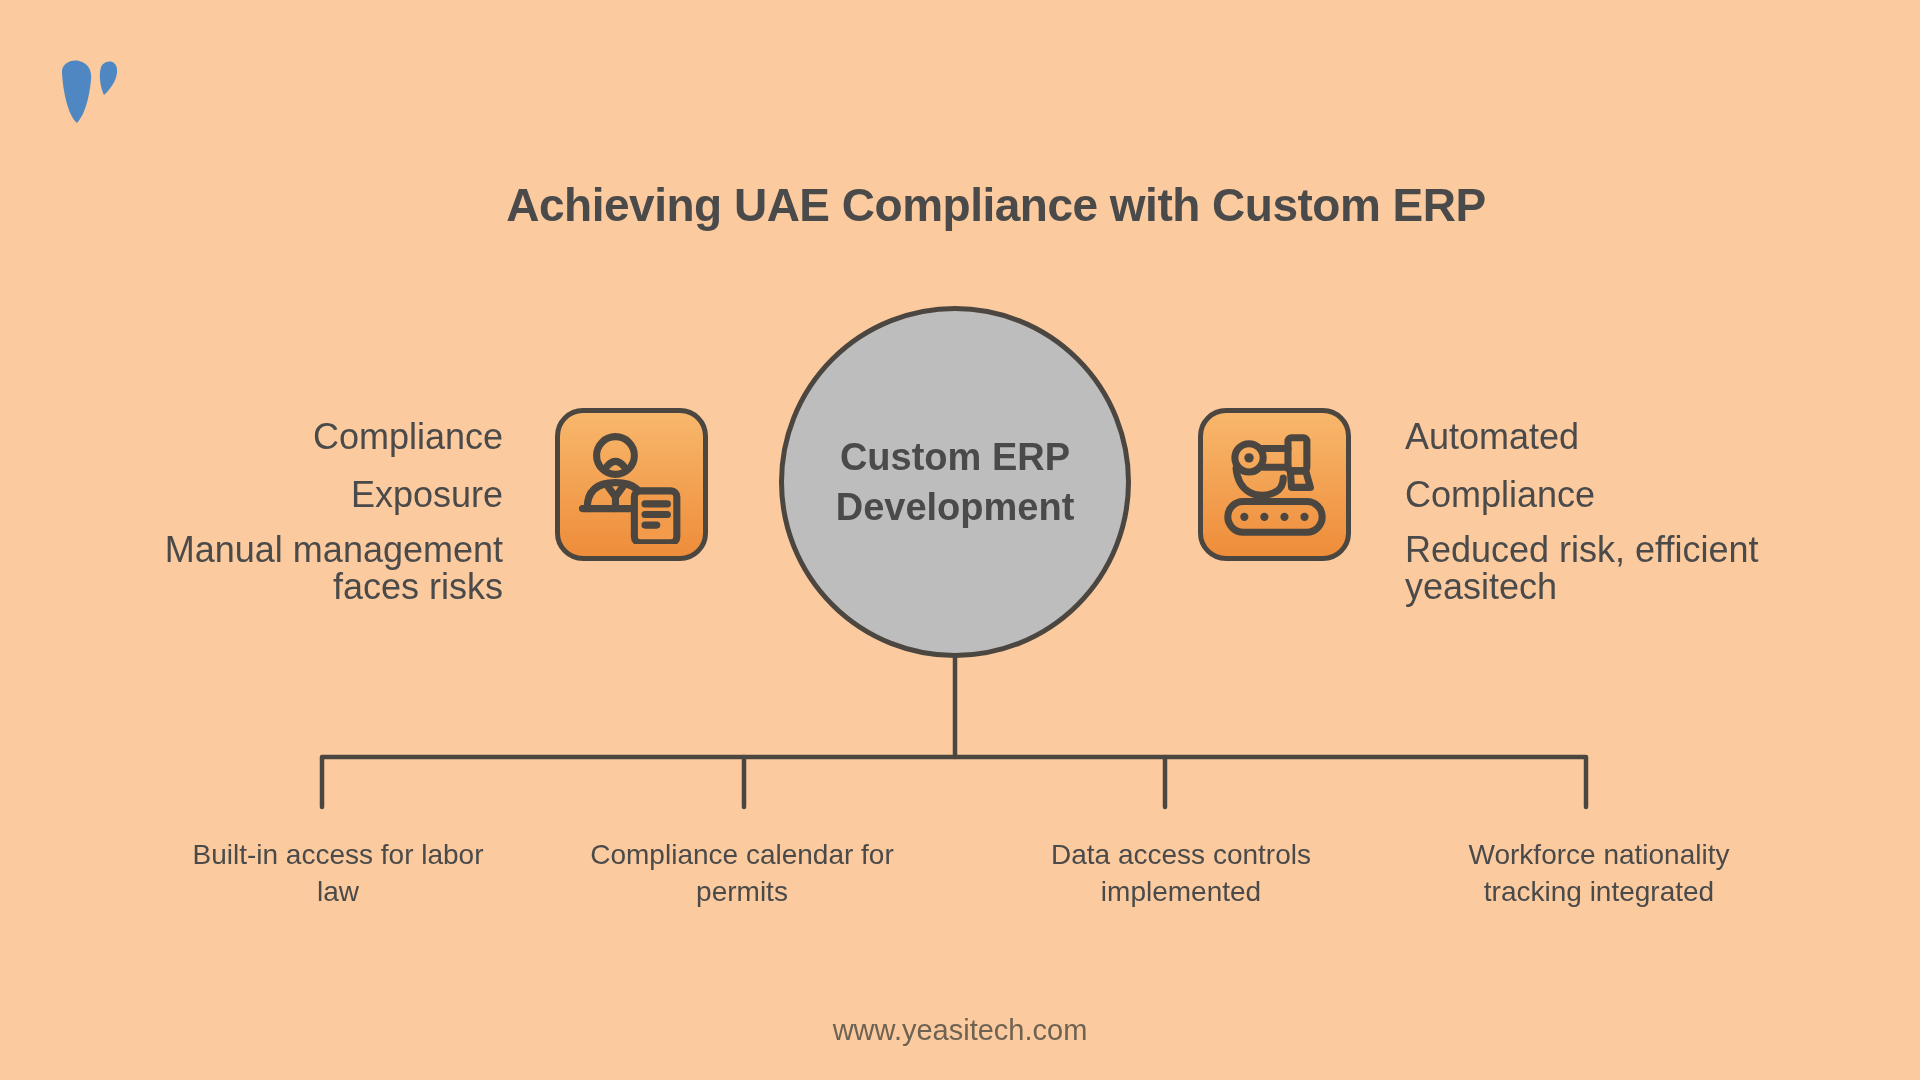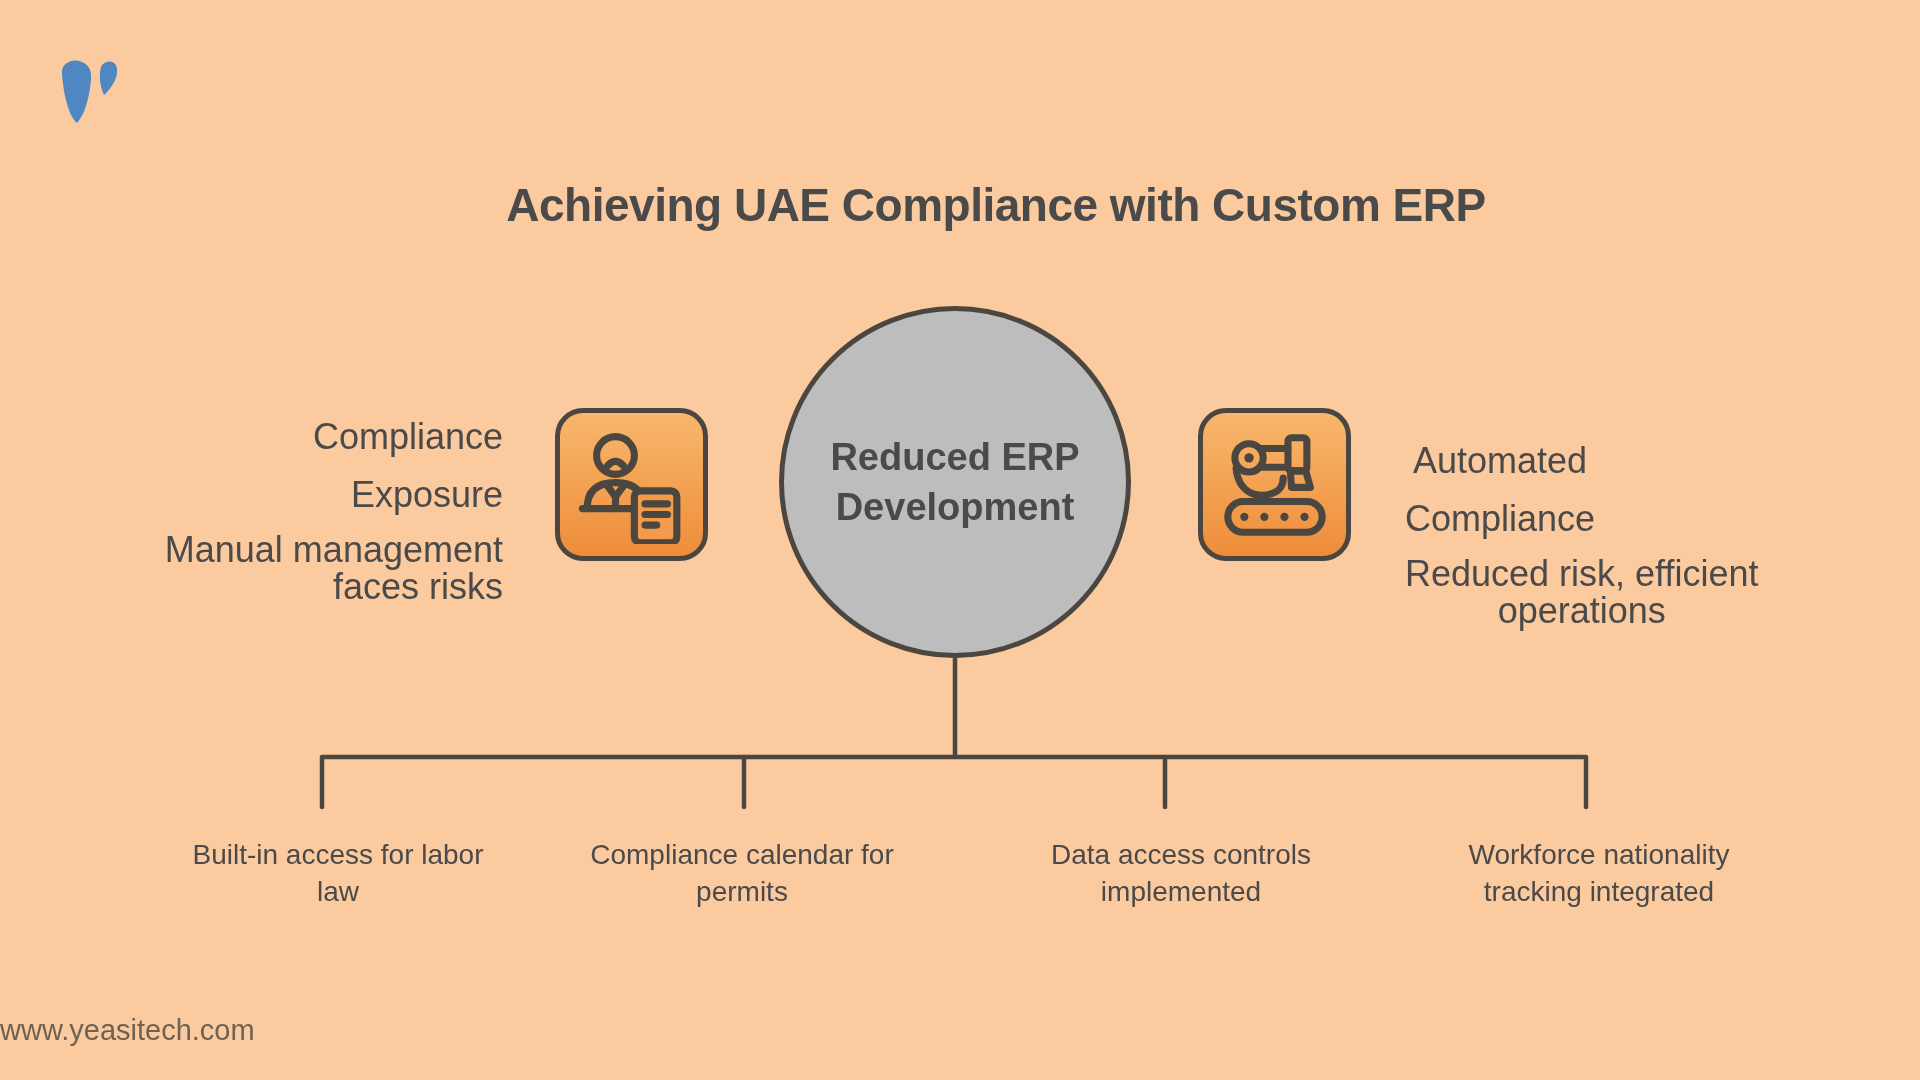--- a/index.html
+++ b/index.html
@@ -48,37 +48,37 @@
 
   .side-heading{
     position:absolute;font-size:36px;line-height:58px;
     white-space:pre-line;color:var(--text);
   }
   .side-desc{
     position:absolute;font-size:36px;line-height:37px;
     white-space:pre-line;color:var(--text);
   }
   .side-heading.left,.side-desc.left{right:1417px;text-align:right;}
-  .side-heading.right,.side-desc.right{left:1405px;text-align:center;margin-top:24px;}
+  .side-heading.right,.side-desc.right{left:1405px;text-align:left;}
   .side-heading.left,.side-heading.right{top:408px;}
   .side-desc.left,.side-desc.right{top:531px;}
 
   .branch-label{
     position:absolute;top:836px;width:320px;
     font-size:28px;line-height:37px;text-align:center;
     white-space:pre-line;color:var(--text);
   }
   .branch-label.b0{left:178px;}
   .branch-label.b1{left:582px;}
   .branch-label.b2{left:1021px;}
   .branch-label.b3{left:1439px;}
 
   .footer-url{
     position:absolute;left:0;top:1014px;width:1920px;
-    text-align:left;font-size:29px;
+    text-align:center;font-size:29px;
     color:var(--footer-text,#6E6253);
   }
 </style>
 </head>
 <body>
 
 <div class="canvas">
 
   <svg class="logo" viewBox="0 0 64 70" aria-hidden="true">
     <path d="M4,16 C3,7 13,2 21,4 C30,6 34,13 33,23 C31,42 27,57 19,66 C10,59 5,34 4,16 Z" fill="var(--logo-blue,#4E87C1)"></path>
@@ -90,21 +90,21 @@
   <svg class="connector-svg" aria-hidden="true">
     <g stroke="var(--line,#4C4641)" stroke-width="4.5" fill="none" stroke-linecap="round" stroke-linejoin="round">
       <path d="M955,658 L955,757"></path>
       <path d="M322,807 L322,757 L1586,757 L1586,807"></path>
       <path d="M744,757 L744,807"></path>
       <path d="M1165,757 L1165,807"></path>
     </g>
   </svg>
 
   <div class="center-node">
-    <div class="node-label">Reduced ERP
+    <div class="node-label">Custom ERP
 Development</div>
   </div>
 
   <div class="side-heading left">Compliance
 Exposure</div>
   <div class="side-desc left">Manual management
 faces risks</div>
 
   <div class="icon-box left">
     <svg viewBox="0 0 100 100" aria-hidden="true">
@@ -138,21 +138,21 @@
         <rect x="61" y="10" width="16" height="28" rx="3"></rect>
         <path d="M63,38 L76,38 L80,52 L64,52 Z"></path>
         <path d="M17,36 C19,56 34,62 48,57 C54,55 57,50 57,44"></path>
       </g>
     </svg>
   </div>
 
   <div class="side-heading right">Automated
 Compliance</div>
   <div class="side-desc right">Reduced risk, efficient
-operations</div>
+yeasitech</div>
 
   <div class="branch-label b0">Built-in access for labor
 law</div>
   <div class="branch-label b1">Compliance calendar for
 permits</div>
   <div class="branch-label b3">Workforce nationality
 tracking integrated</div>
   <div class="branch-label b2">Data access controls
 implemented</div>
 

